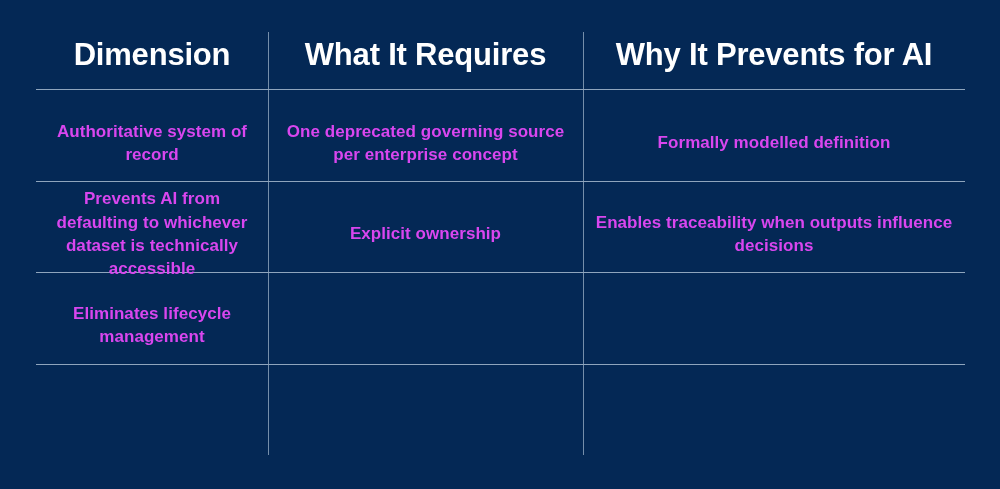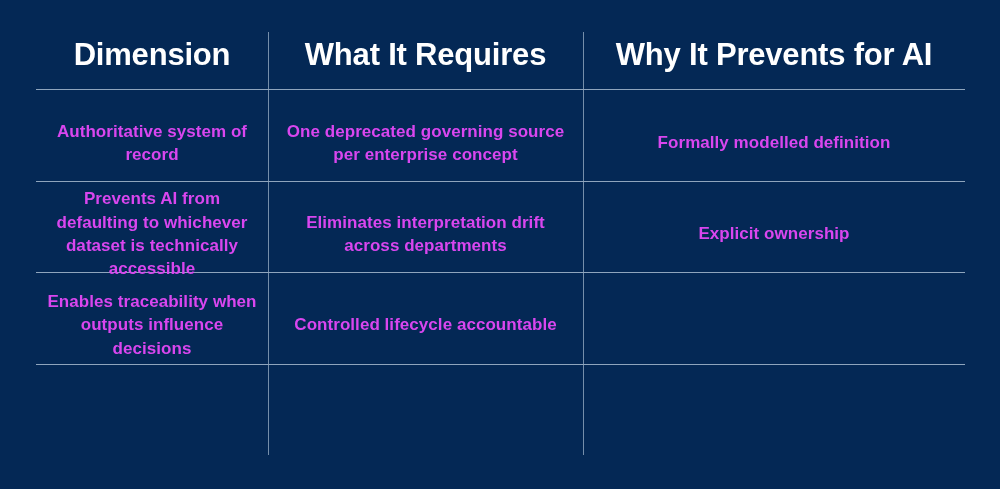--- a/index.html
+++ b/index.html
@@ -121,29 +121,26 @@
     <div class="cell body">
       <span>One deprecated governing source per enterprise concept</span>
     </div>
     <div class="cell body">
       <span>Formally modelled definition</span>
     </div>
 
     <div class="cell body">
       <span>Prevents AI from defaulting to whichever dataset is technically accessible</span>
     </div>
-    <div class="cell body">
-      <span>Eliminates interpretation drift across departments</span>
-    </div>
 
     <div class="cell body">
       <span>Explicit ownership</span>
     </div>
     <div class="cell body">
       <span>Enables traceability when outputs influence decisions</span>
     </div>
 
     <div class="cell body">
-      <span>Controlled lifecycle accountable</span>
+      <span>Eliminates lifecycle management</span>
     </div>
 
   </div>
 </div>
 
 </body></html>

